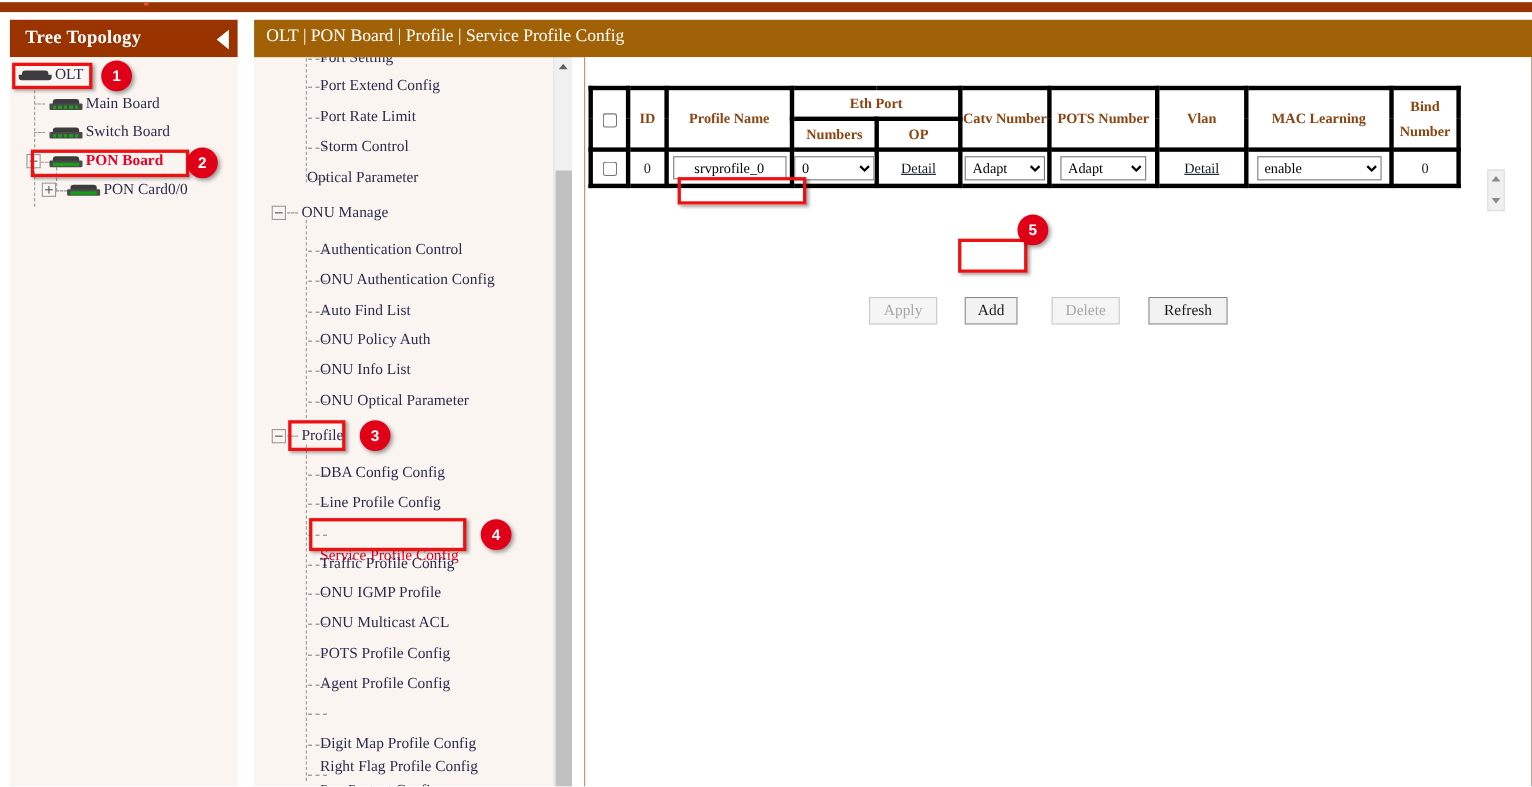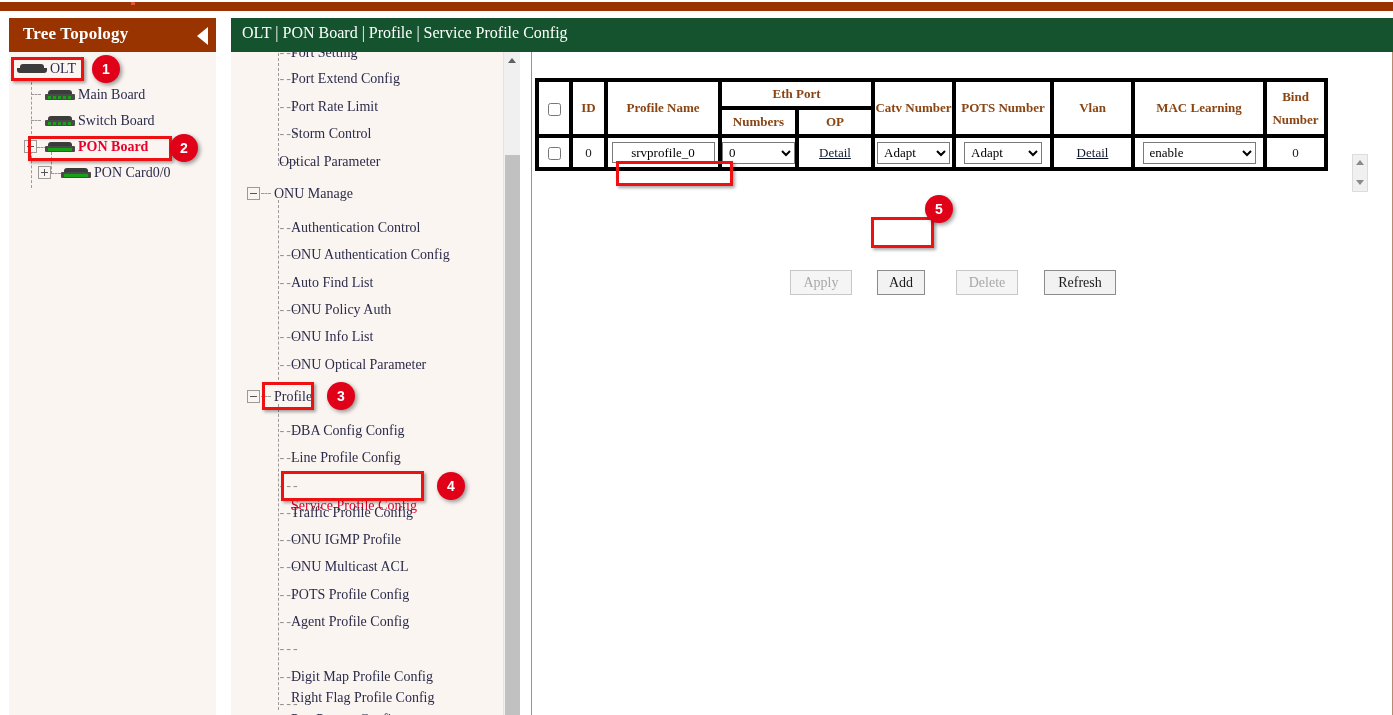--- a/index.html
+++ b/index.html
@@ -191,21 +191,21 @@
   .mscroll .thumb {
     position: absolute; left: 1px; top: 103px;
     width: 15px; height: 560px;
     background: #c1c1c1; cursor: pointer;
   }
 
   
   .content-header {
     position: absolute; left: 231px; top: 18px;
     width: 1162px; height: 34px;
-    background: #14532d;
+    background: #a16207;
   }
   .breadcrumb {
     position: absolute; left: 11px; top: 6px;
     font-size: 16px; color: #ffffff;
     font-family: "Liberation Serif", serif;
   }
   .content-body {
     position: absolute; left: 531px; top: 52px;
     width: 862px; height: 663px;
     background: #ffffff;

